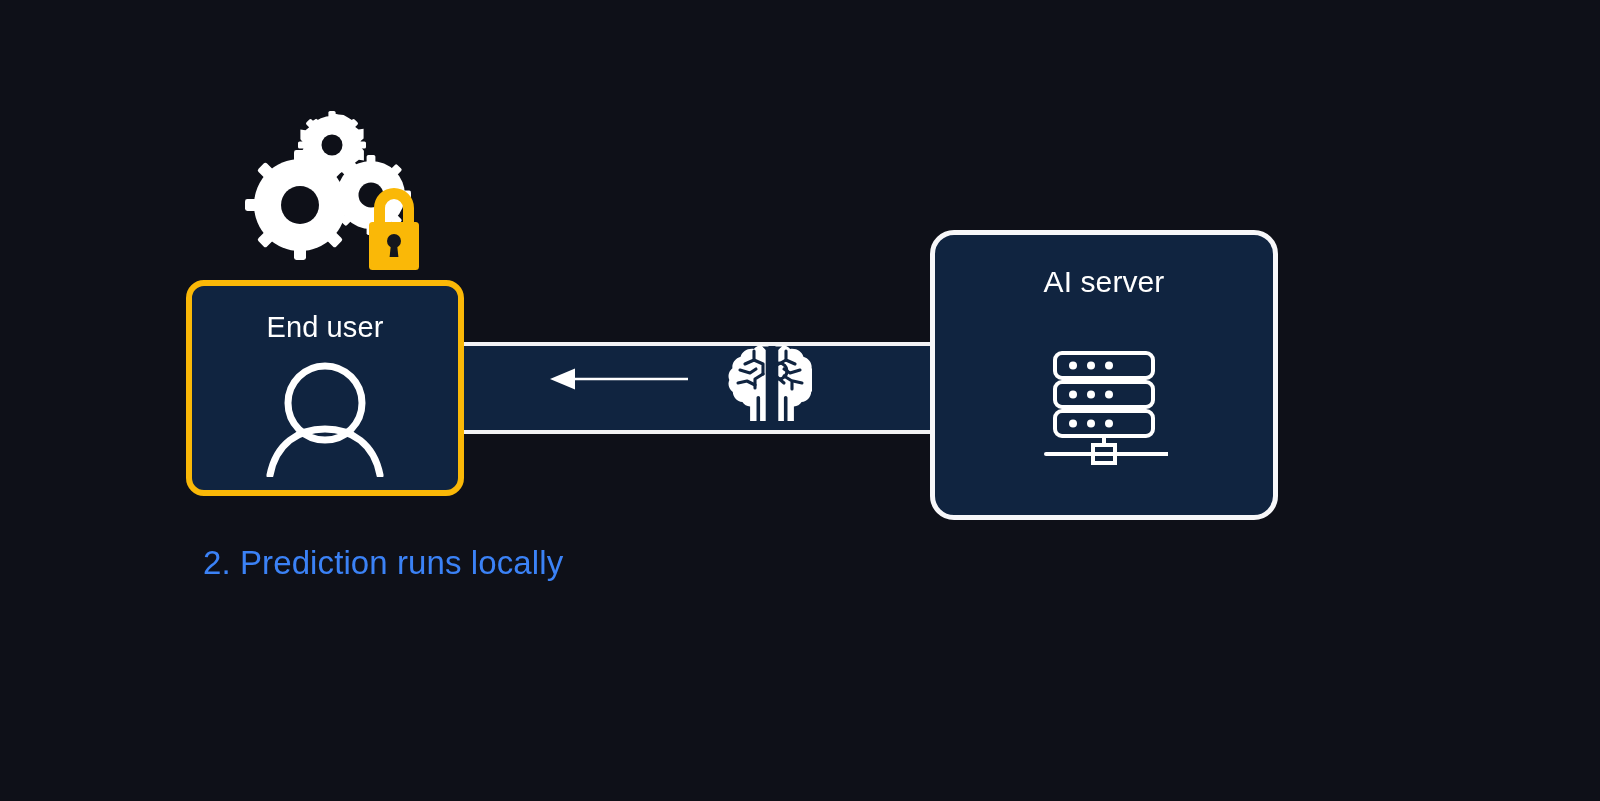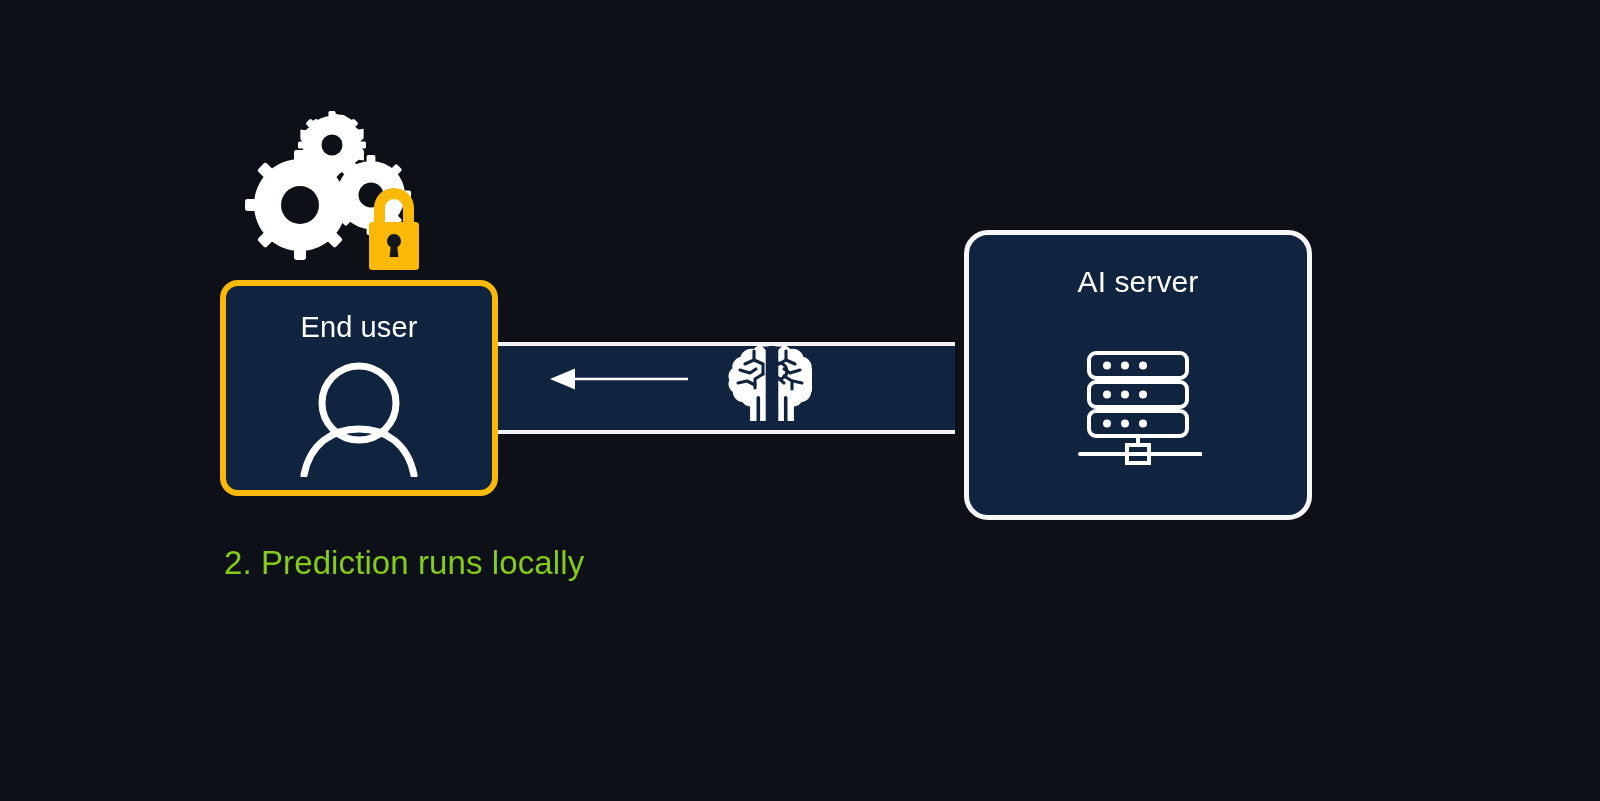--- a/index.html
+++ b/index.html
@@ -57,21 +57,20 @@
   
   .node-box {
     position: absolute;
     box-sizing: border-box;
     border-radius: 20px;
     background: #102440;
     z-index: 2;
     display: flex;
     flex-direction: column;
     align-items: center;
-    margin-left: 34px;
   }
   .node-box.end-user {
     left: 186px;
     top: 280px;
     width: 278px;
     height: 216px;
     border: 6px solid #fab807;
     border-radius: 18px;
   }
   .node-box.ai-server {
@@ -110,27 +109,26 @@
     left: 243px;
     top: 103px;
     width: 178px;
     height: 170px;
     z-index: 4;
   }
 
   
   .caption {
     position: absolute;
-    color: #84cc16;
+    color: #3b82f6;
     font-size: 33px;
     line-height: 1;
     font-weight: 400;
     white-space: nowrap;
     letter-spacing: 0.1px;
-    margin-left: 21px;
   }
   .caption.left  { left: 203px; top: 546px; }
   .caption.right { left: 808px; top: 548px; }
 </style>
 </head>
 <body>
 
 <div id="canvas">
 
   <div class="connector-band"></div>

